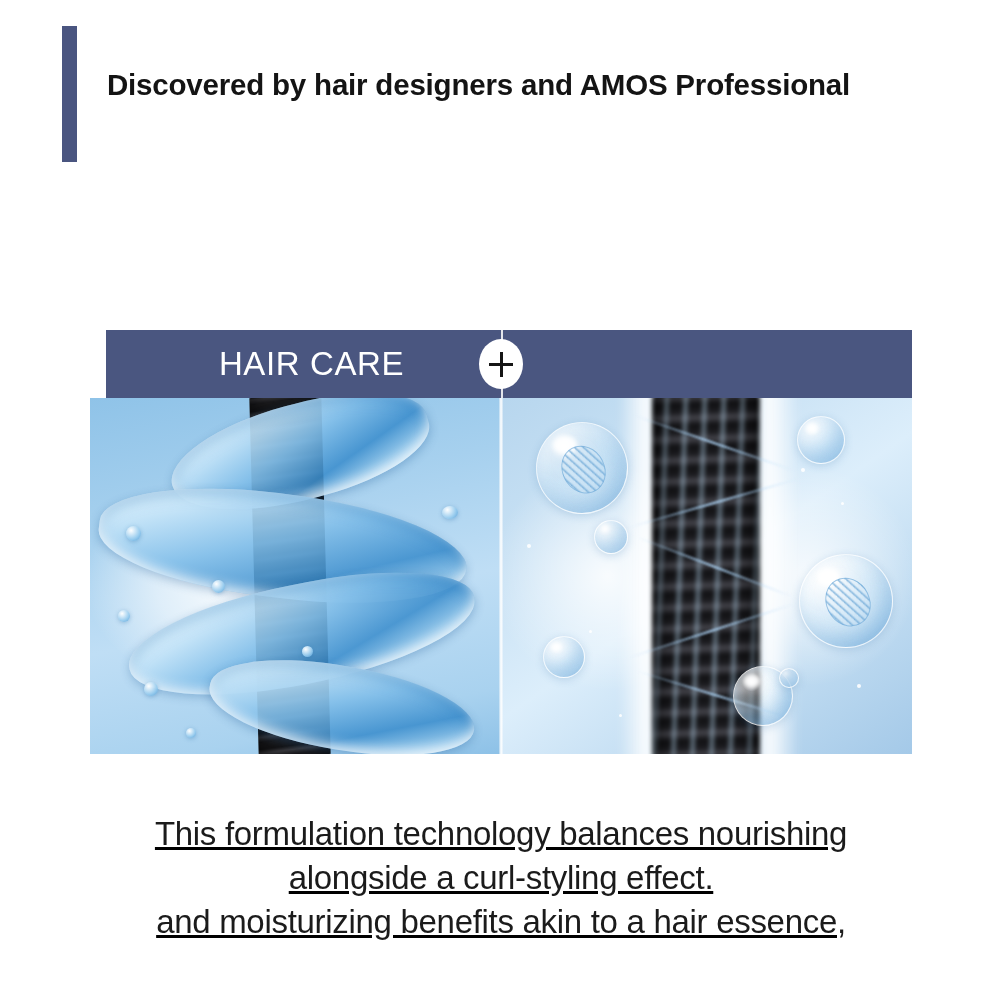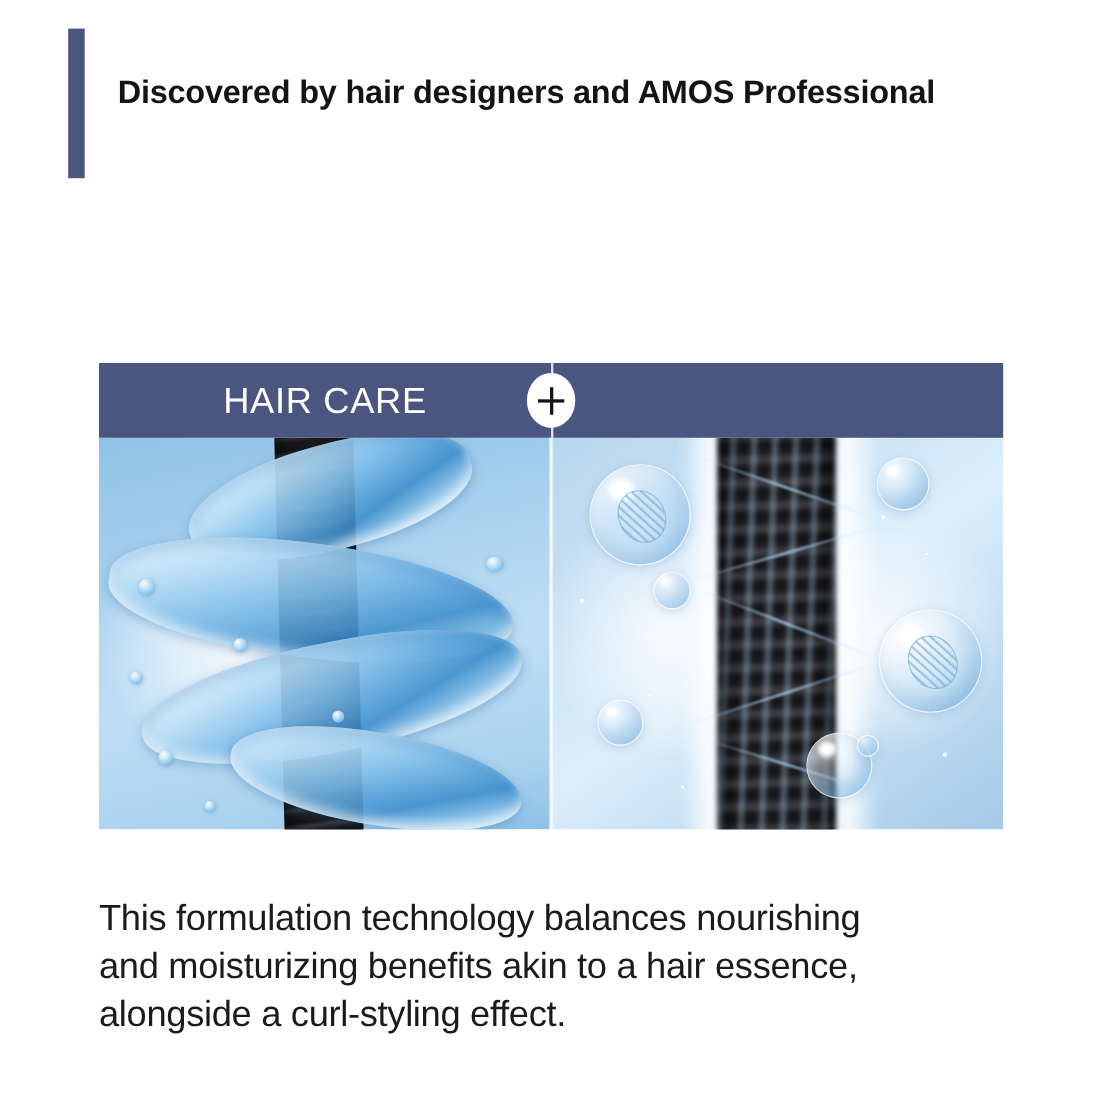--- a/index.html
+++ b/index.html
@@ -67,27 +67,26 @@
     left: 90px;
     top: 330px;
     width: 822px;
     height: 424px;
     overflow: hidden;
   }
 
   
   #panel-band {
     position: absolute;
-    left: 0;
+    left: 16px;
     top: 0;
     width: 100%;
     height: 68px;
     background: #4a5680;
     z-index: 6;
-    padding-left: 40px;
   }
   .band-label {
     position: absolute;
     top: 0;
     height: 68px;
     line-height: 68px;
     font-size: 33px;
     font-weight: 400;
     letter-spacing: 0.6px;
     color: #ffffff;
@@ -307,21 +306,22 @@
   #st-p4 { left: 88px;  top: 232px; width: 3px; height: 3px; }
   #st-p5 { left: 356px; top: 286px; width: 4px; height: 4px; }
   #st-p6 { left: 118px; top: 316px; width: 3px; height: 3px; }
 
   
   #caption-block {
     position: absolute;
     left: 90px;
     top: 812px;
     width: 822px;
-    text-align: left;
+    text-align: center;
+    text-decoration: underline;
   }
   #caption-block .cap-line {
     display: block;
     font-size: 33px;
     font-weight: 400;
     color: #1b1b1b;
     line-height: 1.33;
     letter-spacing: -0.3px;
     white-space: nowrap;
   }
@@ -396,15 +396,15 @@
   <div id="band-divider"></div>
   <div id="plus-badge">
     <span class="plus-h"></span>
     <span class="plus-v"></span>
   </div>
 
 </div>
 
 <div id="caption-block">
   <span class="cap-line">This formulation technology balances nourishing</span>
+  <span class="cap-line">alongside a curl-styling effect.</span>
   <span class="cap-line">and moisturizing benefits akin to a hair essence,</span>
-  <span class="cap-line">alongside a curl-styling effect.</span>
 </div>
 
 </body></html>

